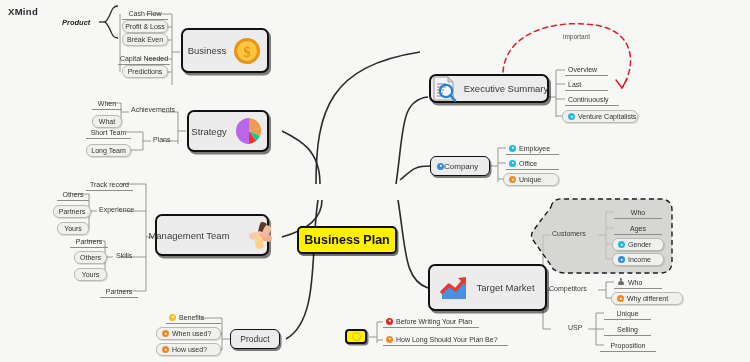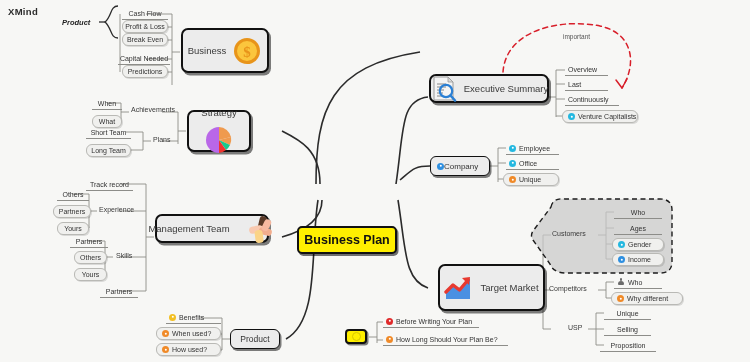--- a/index.html
+++ b/index.html
@@ -243,21 +243,21 @@
   <div class="node pill" style="left:122px;top:33px;width:46px;justify-content:center;">
     <span>Break Even</span>
   </div>
   <div class="node uline" style="left:118px;top:52px;width:52px;justify-content:center;">
     <span>Capital Needed</span>
   </div>
   <div class="node pill" style="left:122px;top:65px;width:46px;justify-content:center;">
     <span>Predictions</span>
   </div>
 
-  <div class="node branch" style="left:187px;top:110px;width:64px;height:42px;flex-direction:column;">
+  <div class="node branch" style="left:187px;top:110px;width:82px;height:42px;">
     <span class="lbl">Strategy</span>
     <svg class="ic" width="32" height="32" viewBox="0 0 32 32">
       <path d="M16 16 L16 3 A13 13 0 0 0 16 29 Z" fill="#b967e8"></path>
       <path d="M16 16 L16 3 A13 13 0 0 1 28 13 Z" fill="#ef9a4e"></path>
       <path d="M16 16 L28 13 A13 13 0 0 1 27 21 Z" fill="#ef9a4e"></path>
       <path d="M16 16 L27 21 A13 13 0 0 1 23 26 Z" fill="#16c98d"></path>
       <path d="M16 16 L23 26 A13 13 0 0 1 16 29 Z" fill="#f0342f"></path>
     </svg>
   </div>
   <div class="plainlbl" style="position:absolute;left:131px;top:106px;">Achievements</div>
@@ -268,21 +268,21 @@
     <span>What</span>
   </div>
   <div class="plainlbl" style="position:absolute;left:153px;top:136px;">Plans</div>
   <div class="node uline" style="left:86px;top:126px;width:45px;justify-content:center;">
     <span>Short Team</span>
   </div>
   <div class="node pill" style="left:86px;top:144px;width:45px;justify-content:center;">
     <span>Long Team</span>
   </div>
 
-  <div class="node branch" style="left:155px;top:214px;width:114px;height:29px;gap:16px;">
+  <div class="node branch" style="left:155px;top:214px;width:114px;height:42px;gap:16px;">
     <span class="lbl">Management Team</span>
     <svg class="ic" width="30" height="30" viewBox="0 0 30 30">
       <rect x="13" y="2" width="7" height="13" rx="3" fill="#5b3a28" transform="rotate(14 16 8)"></rect>
       <rect x="3" y="12" width="14" height="7" rx="3.2" fill="#f9c9b0" transform="rotate(-12 10 15)"></rect>
       <rect x="13" y="14" width="13" height="7" rx="3.2" fill="#f2ad8d" transform="rotate(14 19 17)"></rect>
       <rect x="9" y="16" width="8" height="13" rx="3.2" fill="#fbd487" transform="rotate(-8 13 22)"></rect>
       <rect x="17" y="5" width="7" height="12" rx="3" fill="#f7b9a0" transform="rotate(26 20 11)"></rect>
     </svg>
   </div>
   <div class="node uline" style="left:86px;top:178px;width:47px;justify-content:center;">
@@ -373,21 +373,21 @@
   </div>
   <div class="node uline" style="left:506px;top:157px;width:53px;justify-content:flex-start;">
     <span class="dot cyan"></span>
     <span>Office</span>
   </div>
   <div class="node pill" style="left:503px;top:173px;width:56px;justify-content:flex-start;">
     <span class="dot orange"></span>
     <span>Unique</span>
   </div>
 
-  <div class="node branch" style="left:428px;top:264px;width:107px;height:47px;margin-left:10px;">
+  <div class="node branch" style="left:428px;top:264px;width:119px;height:47px;">
     <svg class="ic" width="30" height="30" viewBox="0 0 30 30">
       <path d="M2 26 L2 17 L9 11 L16 16 L26 5 L26 26 Z" fill="#4a90e2"></path>
       <path d="M2 19 L9 12 L15.5 17 L24 7" fill="none" stroke="#e8392f" stroke-width="3.4" stroke-linejoin="round" stroke-linecap="round"></path>
       <path d="M18 5 L26 4 L25 12 Z" fill="#e8392f"></path>
     </svg>
     <span class="lbl">Target Market</span>
   </div>
 
   <div class="plainlbl" style="position:absolute;left:552px;top:230px;">Customers</div>
   <div class="node uline" style="left:614px;top:206px;width:48px;justify-content:center;">

